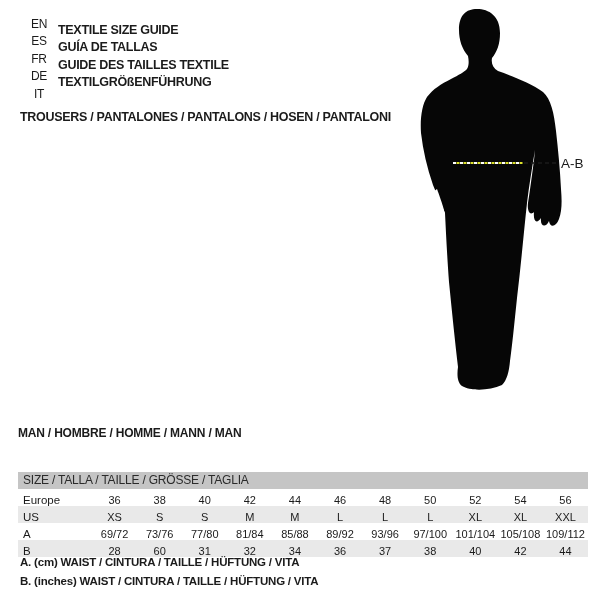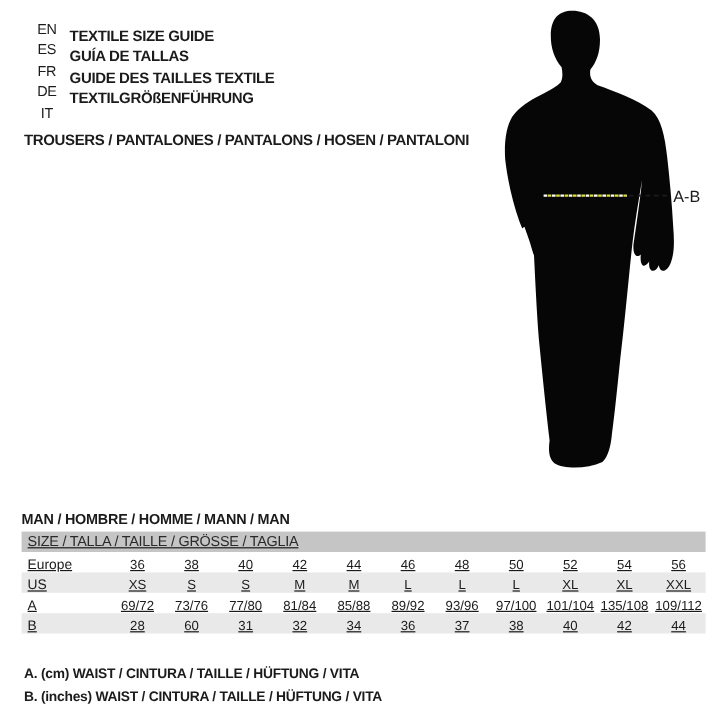--- a/index.html
+++ b/index.html
@@ -25,21 +25,21 @@
   
   .figure-svg { position: absolute; left: 400px; top: 0; }
 
   
   .section-title {
     position: absolute; left: 18px; top: 426px;
     font-weight: bold; font-size: 12px; letter-spacing: -0.2px;
   }
 
   
-  .size-table { position: absolute; left: 18px; top: 443px; width: 570px; text-decoration: underline; }
+  .size-table { position: absolute; left: 18px; top: 472px; width: 570px; }
   .st-header {
     height: 17px; line-height: 17px; background: #c5c5c5;
     font-size: 12px; padding-left: 5px; letter-spacing: -0.2px; color: #2a2a2a;
   }
   .st-row { display: flex; height: 17px; align-items: flex-end; font-size: 11px; }
   .st-row.alt { background: #e9e9e9; }
   .st-label { width: 74px; padding-left: 5px; font-size: 11.5px; }
   .st-cell { flex: 1 1 0; text-align: center; white-space: nowrap; }
 
   
@@ -156,21 +156,21 @@
       <div class="st-label">A</div>
       <div class="st-cell">69/72</div>
       <div class="st-cell">73/76</div>
       <div class="st-cell">77/80</div>
       <div class="st-cell">81/84</div>
       <div class="st-cell">85/88</div>
       <div class="st-cell">89/92</div>
       <div class="st-cell">93/96</div>
       <div class="st-cell">97/100</div>
       <div class="st-cell">101/104</div>
-      <div class="st-cell">135/108</div>
+      <div class="st-cell">105/108</div>
       <div class="st-cell">109/112</div>
     </div>
 
     <div class="st-row alt">
       <div class="st-label">B</div>
       <div class="st-cell">28</div>
       <div class="st-cell">60</div>
       <div class="st-cell">31</div>
       <div class="st-cell">32</div>
       <div class="st-cell">34</div>

